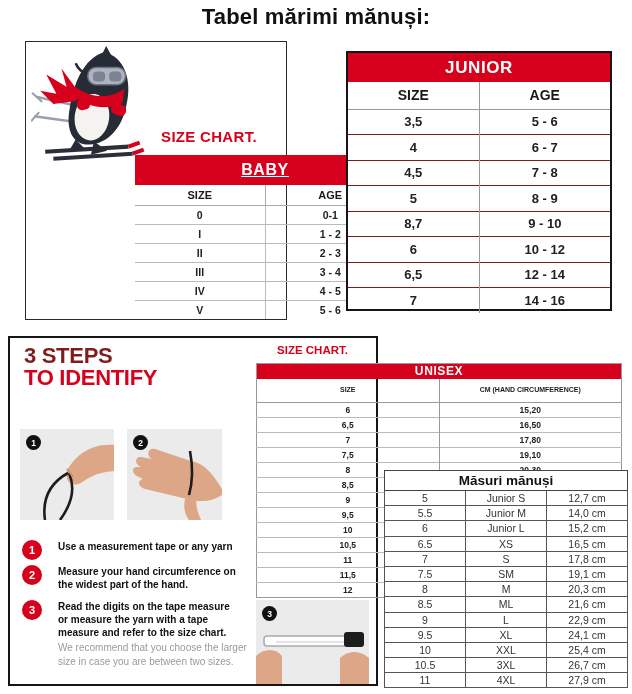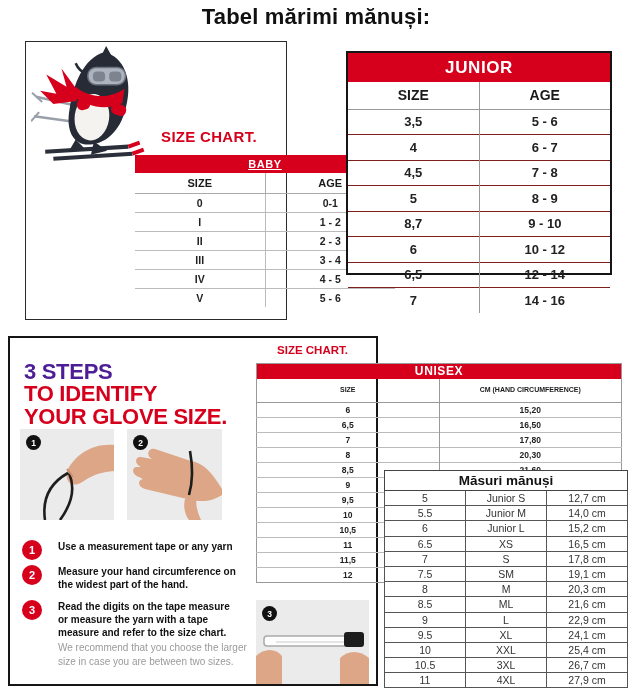--- a/index.html
+++ b/index.html
@@ -16,40 +16,40 @@
   .red-bar{background:#d6001c;color:#fff;font-weight:800;letter-spacing:0.6px;}
 
   
   .baby-panel{position:absolute;left:25px;top:41px;width:262px;height:279px;
     border:1px solid #2a2a2a;background:#fff;}
   .penguin{position:absolute;left:5px;top:4px;width:132px;height:122px;}
   .penguin svg{width:100%;height:100%;}
   .baby-sizechart-label{position:absolute;left:110px;right:4px;top:86px;text-align:center;
     color:#d6001c;font-weight:800;font-size:15px;letter-spacing:0.3px;}
   .baby-table{position:absolute;left:109px;top:113px;right:0px;}
-  .baby-table .red-bar{height:18px;font-size:11px;text-decoration:underline;}
+  .baby-table .red-bar{height:30px;font-size:16px;text-decoration:underline;}
   .baby-table .colhdr th{height:20px;font-size:11px;font-weight:800;border-bottom:1px solid #aaa;}
   .baby-table .colhdr th:first-child{border-right:1px solid #aaa;}
   .baby-table tbody td{height:19px;font-size:10.5px;font-weight:700;border-top:1px solid #bbb;color:#222;}
   .baby-table tbody td:first-child{width:32%;border-right:1px solid #bbb;}
 
   
-  .junior-panel{position:absolute;left:346px;top:51px;width:266px;height:224px;
+  .junior-panel{position:absolute;left:346px;top:51px;width:266px;height:260px;
     border:2px solid #151515;background:#fff;}
   .junior-table .red-bar{height:29px;font-size:17px;}
   .junior-table .colhdr th{height:27px;font-size:14px;font-weight:800;border-bottom:1px solid #999;}
   .junior-table .colhdr th:first-child{border-right:1px solid #999;}
   .junior-table tbody td{height:25.5px;font-size:13px;font-weight:700;border-top:1px solid #7f1d1d;color:#222;}
   .junior-table tbody td:first-child{width:25%;border-right:1px solid #999;}
 
   
   .steps-panel{position:absolute;left:8px;top:336px;width:370px;height:350px;
     border:2px solid #151515;background:#fff;}
   .steps-heading{position:absolute;left:14px;top:7px;line-height:1.02;font-weight:800;font-size:22px;letter-spacing:-0.3px;}
-  .steps-heading .h-black{color:#4c1d95;margin-top:16px;}
+  .steps-heading .h-black{color:#7f1d1d;}
   .steps-heading .h-red{color:#d6001c;}
   .photo{position:absolute;background:#ebebeb;overflow:hidden;}
   .photo svg{width:100%;height:100%;display:block;}
   .photo1{left:10px;top:91px;width:94px;height:91px;}
   .photo2{left:117px;top:91px;width:95px;height:91px;}
   .badge-black{position:absolute;left:6px;top:6px;width:15px;height:15px;border-radius:50%;
     background:#111;color:#fff;font-size:8.5px;font-weight:800;display:flex;align-items:center;justify-content:center;z-index:2;}
   .step-row{position:absolute;left:12px;width:216px;}
   .step-circle{position:absolute;left:0;top:0;width:20px;height:20px;border-radius:50%;background:#d6001c;
     color:#fff;font-weight:800;font-size:11px;display:flex;align-items:center;justify-content:center;}
@@ -195,21 +195,20 @@
             <td>14 - 16</td>
           </tr>
         </tbody>
     </table>
   </section>
 
   <section class="steps-panel">
     <div class="steps-heading">
       <div class="h-black">3 STEPS</div>
       <div class="h-red">TO IDENTIFY</div>
-      <div class="h-red">YOUR GLOVE SIZE.</div>
     </div>
 
     <div class="photo photo1">
       <div class="badge-black">1</div>
       <svg viewBox="0 0 94 91" xmlns="http://www.w3.org/2000/svg">
         <path d="M94 16 C 72 14 56 26 48 40 C 44 49 49 58 58 55 C 67 52 70 44 94 42 Z" fill="#dca687"></path>
         <path d="M48 44 C 30 54 22 70 25 91" stroke="#1d1d1d" stroke-width="2.6" fill="none"></path>
         <path d="M49 44 C 56 60 51 76 40 91" stroke="#1d1d1d" stroke-width="2.6" fill="none"></path>
         <path d="M47 40 l6 8" stroke="#c68f6f" stroke-width="2" fill="none"></path>
       </svg>
@@ -255,20 +254,24 @@
             <td>6</td>
             <td>15,20</td>
           </tr>
           <tr>
             <td>6,5</td>
             <td>16,50</td>
           </tr>
           <tr>
             <td>7</td>
             <td>17,80</td>
+          </tr>
+          <tr>
+            <td>7,5</td>
+            <td>19,10</td>
           </tr>
           <tr>
             <td>8</td>
             <td>20,30</td>
           </tr>
           <tr>
             <td>8,5</td>
             <td>21,60</td>
           </tr>
           <tr>

